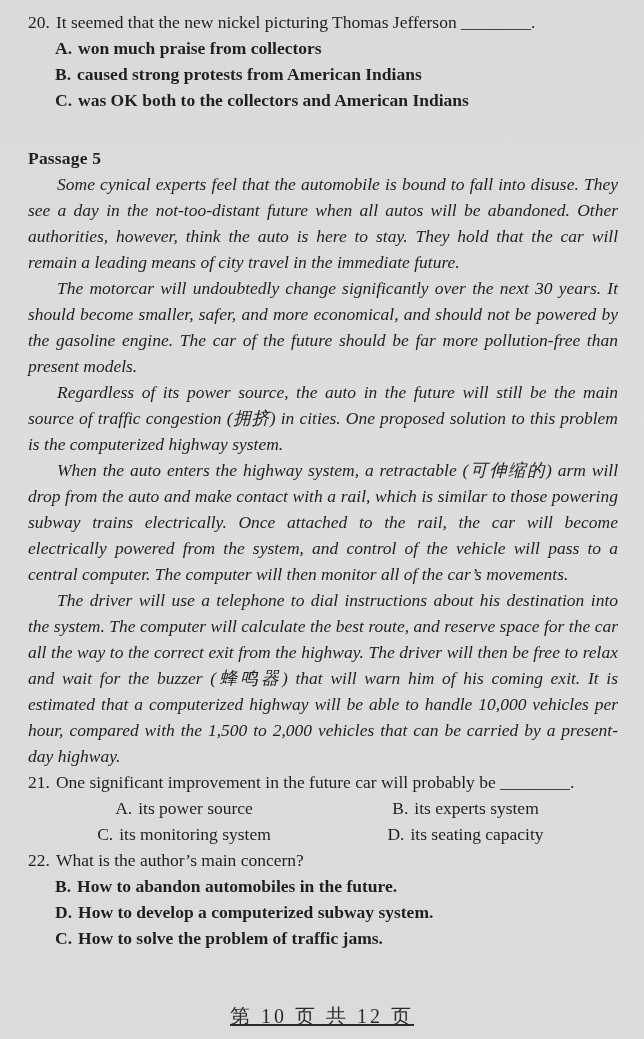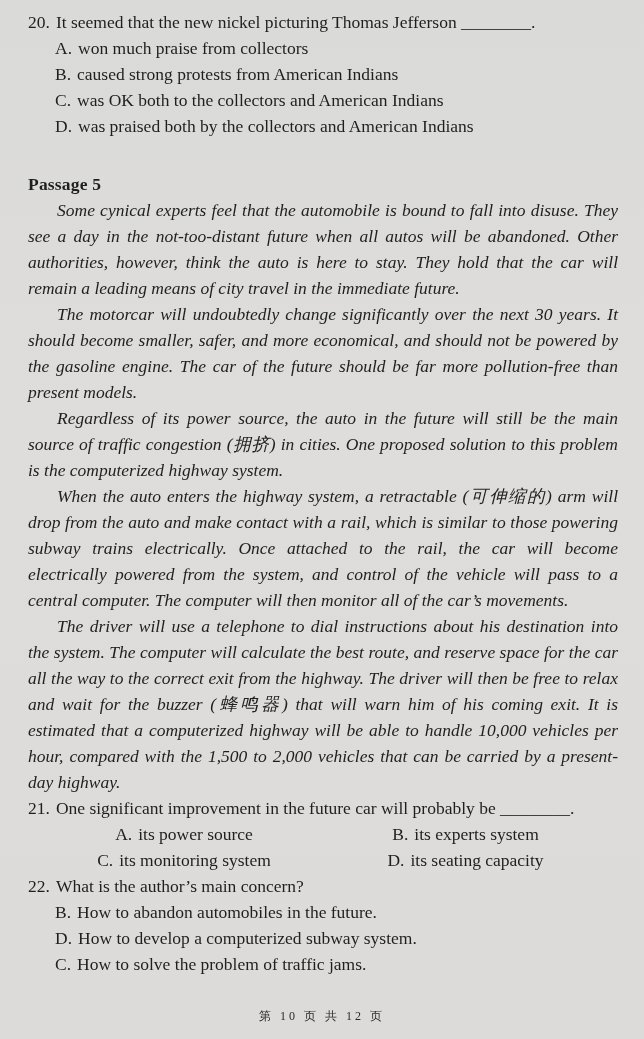--- a/index.html
+++ b/index.html
@@ -26,20 +26,21 @@
   .stem {
     display: flex;
   }
   .q-num {
     flex: 0 0 auto;
     padding-right: 6px;
   }
   .q-text { flex: 1 1 auto; }
   .option {
     padding-left: 27px;
+    font-weight: bold;
   }
   .opt-label { padding-right: 6px; }
   .passage-title {
     font-weight: bold;
     letter-spacing: 0.2px;
     margin-top: 32px;
   }
   .para {
     text-align: justify;
     text-indent: 29px;
@@ -50,23 +51,24 @@
     grid-template-columns: 258px 1fr;
     padding-left: 27px;
     text-align: center;
   }
   .footer {
     position: absolute;
     left: 0;
     right: 0;
     bottom: 10px;
     text-align: center;
-    font-size: 12px;
+    font-size: 20px;
     letter-spacing: 3px;
     color: #2a2a2a;
+    text-decoration: underline;
   }
 </style>
 </head>
 <body>
 
 <div class="page">
   <div class="content">
 
     <div>
       <p class="stem">
@@ -74,23 +76,20 @@
         <span class="q-text">It seemed that the new nickel picturing Thomas Jefferson ________.</span>
       </p>
       <p class="option">
         <span class="opt-label">A.</span><span>won much praise from collectors</span>
       </p>
       <p class="option">
         <span class="opt-label">B.</span><span>caused strong protests from American Indians</span>
       </p>
       <p class="option">
         <span class="opt-label">C.</span><span>was OK both to the collectors and American Indians</span>
-      </p>
-      <p class="option">
-        <span class="opt-label">D.</span><span>was praised both by the collectors and American Indians</span>
       </p>
     </div>
 
     <div>
       <p class="passage-title">Passage 5</p>
       <p class="para">Some cynical experts feel that the automobile is bound to fall into disuse. They see a day in the not-too-distant future when all autos will be abandoned. Other authorities, however, think the auto is here to stay. They hold that the car will remain a leading means of city travel in the immediate future.</p>
       <p class="para">The motorcar will undoubtedly change significantly over the next 30 years. It should become smaller, safer, and more economical, and should not be powered by the gasoline engine. The car of the future should be far more pollution-free than present models.</p>
       <p class="para">Regardless of its power source, the auto in the future will still be the main source of traffic congestion (拥挤) in cities. One proposed solution to this problem is the computerized highway system.</p>
       <p class="para">When the auto enters the highway system, a retractable (可伸缩的) arm will drop from the auto and make contact with a rail, which is similar to those powering subway trains electrically. Once attached to the rail, the car will become electrically powered from the system, and control of the vehicle will pass to a central computer. The computer will then monitor all of the car’s movements.</p>
       <p class="para">The driver will use a telephone to dial instructions about his destination into the system. The computer will calculate the best route, and reserve space for the car all the way to the correct exit from the highway. The driver will then be free to relax and wait for the buzzer (蜂鸣器) that will warn him of his coming exit. It is estimated that a computerized highway will be able to handle 10,000 vehicles per hour, compared with the 1,500 to 2,000 vehicles that can be carried by a present-day highway.</p>

